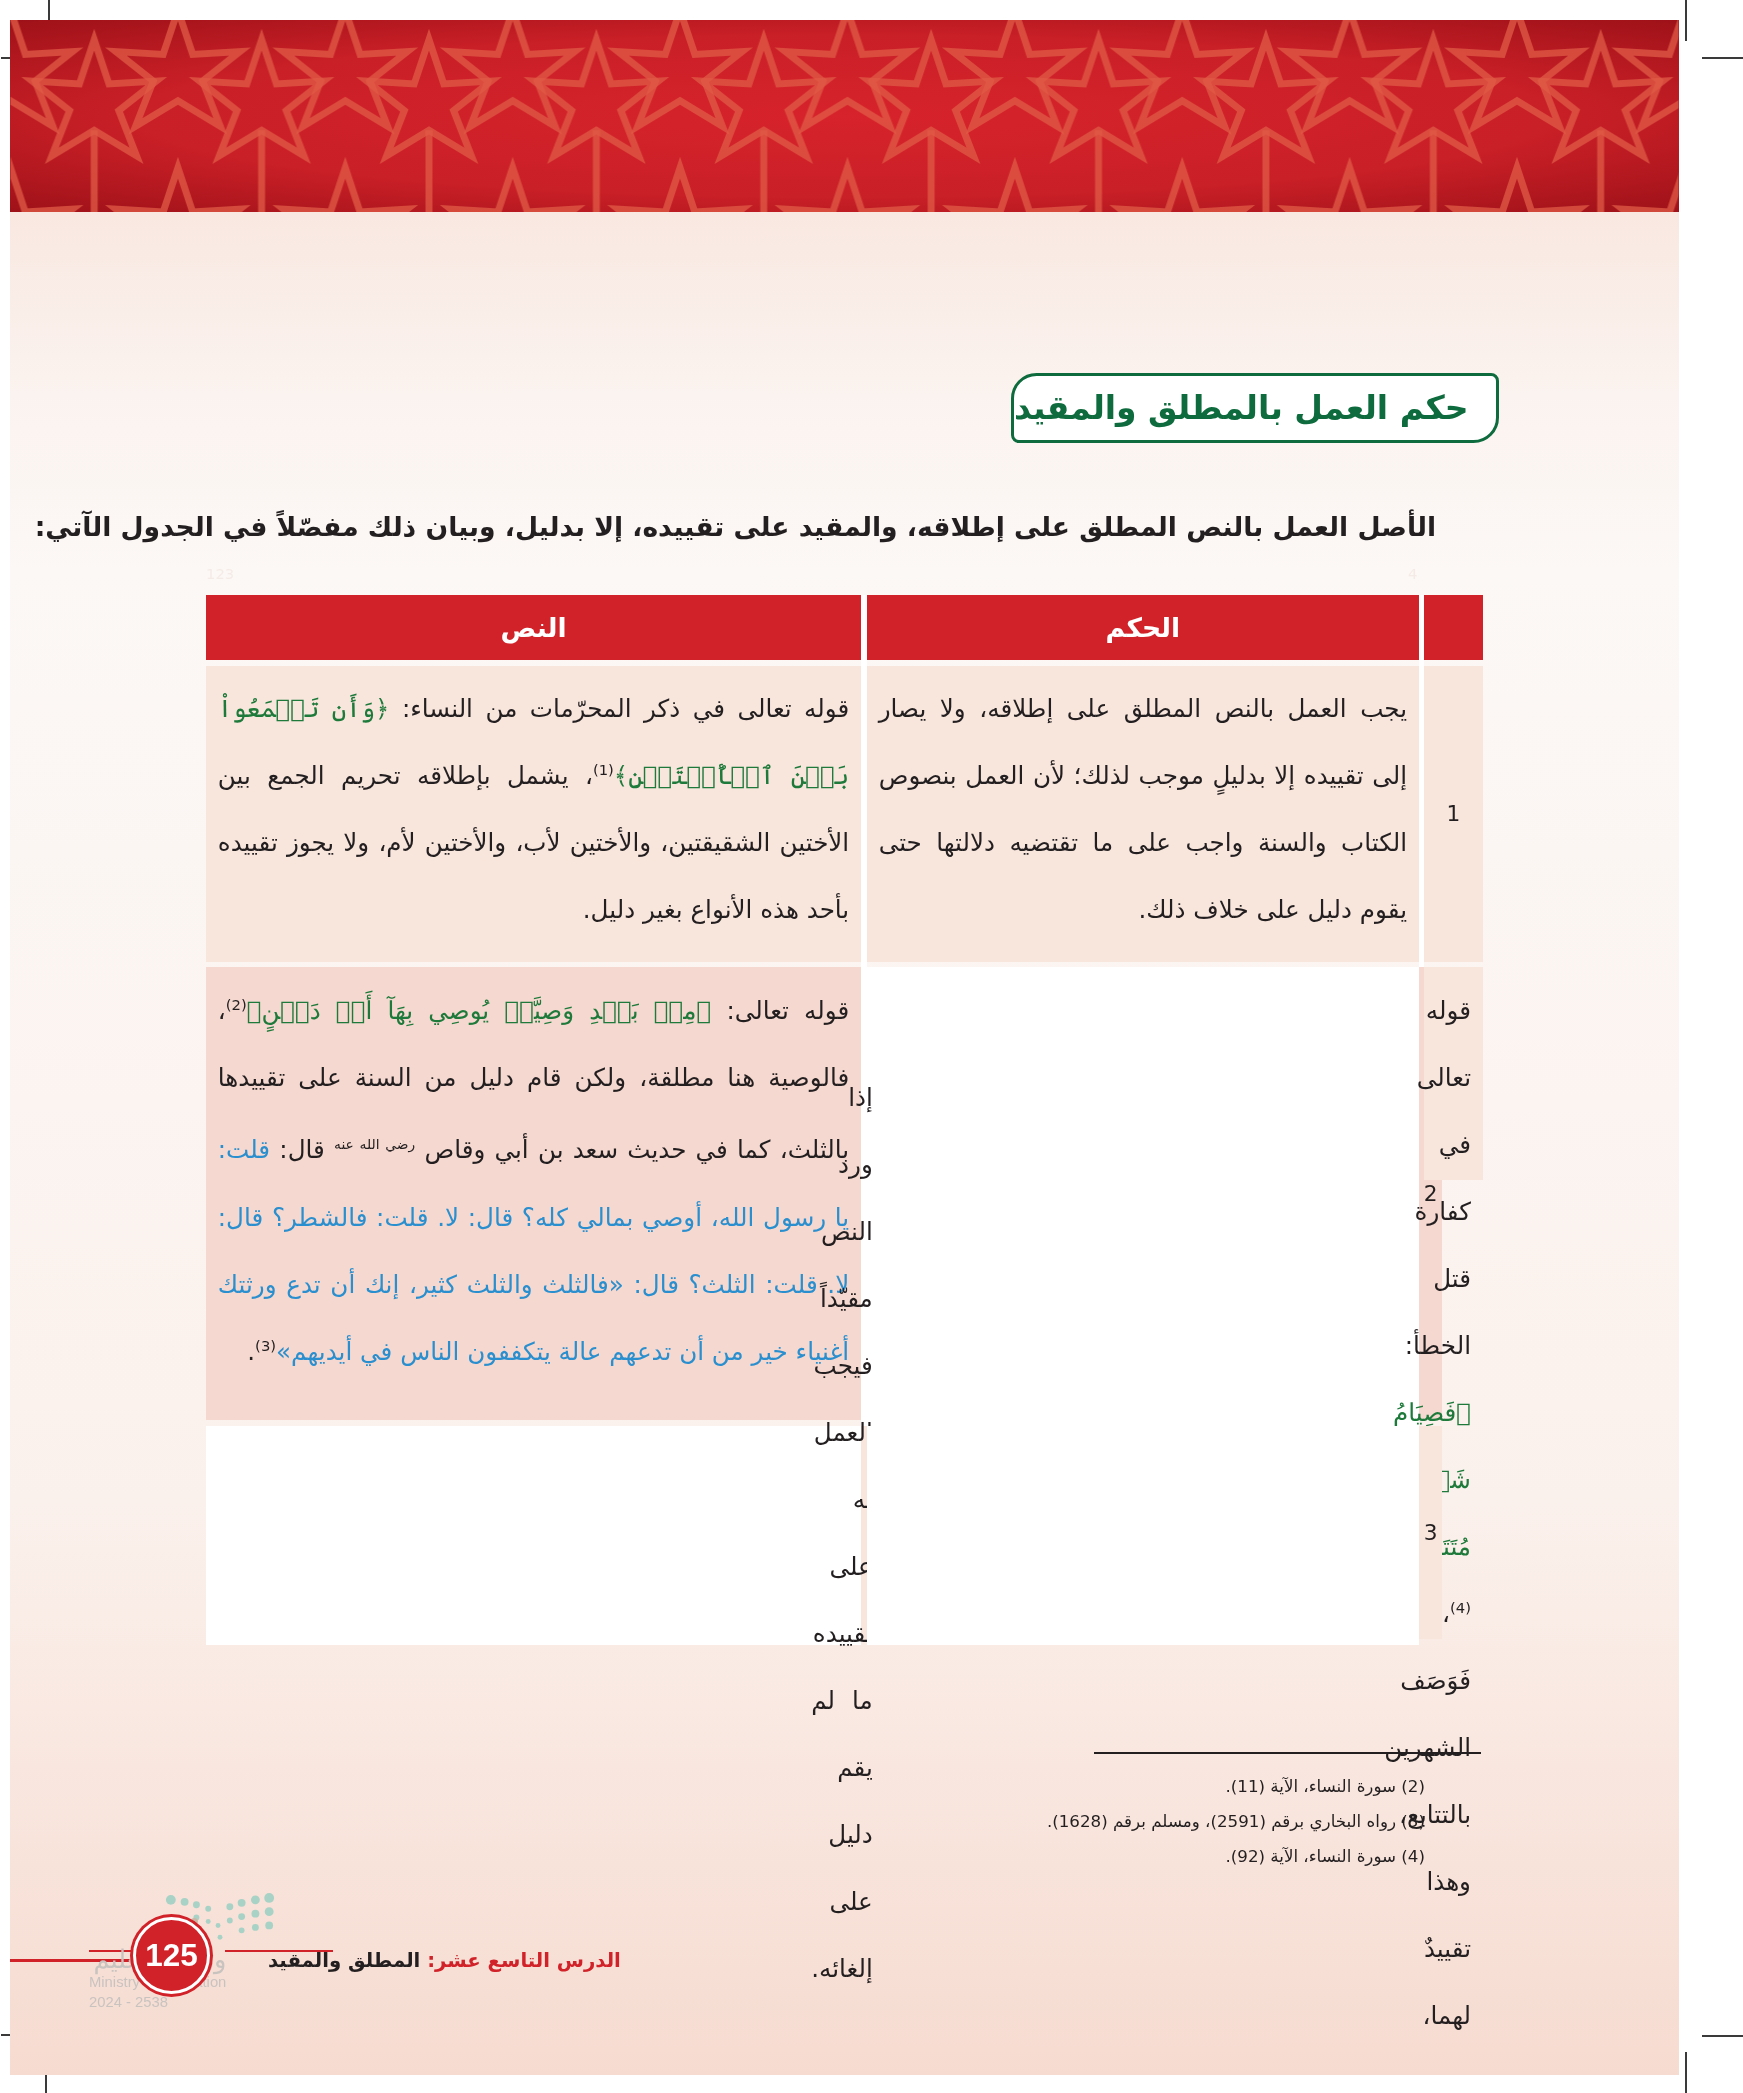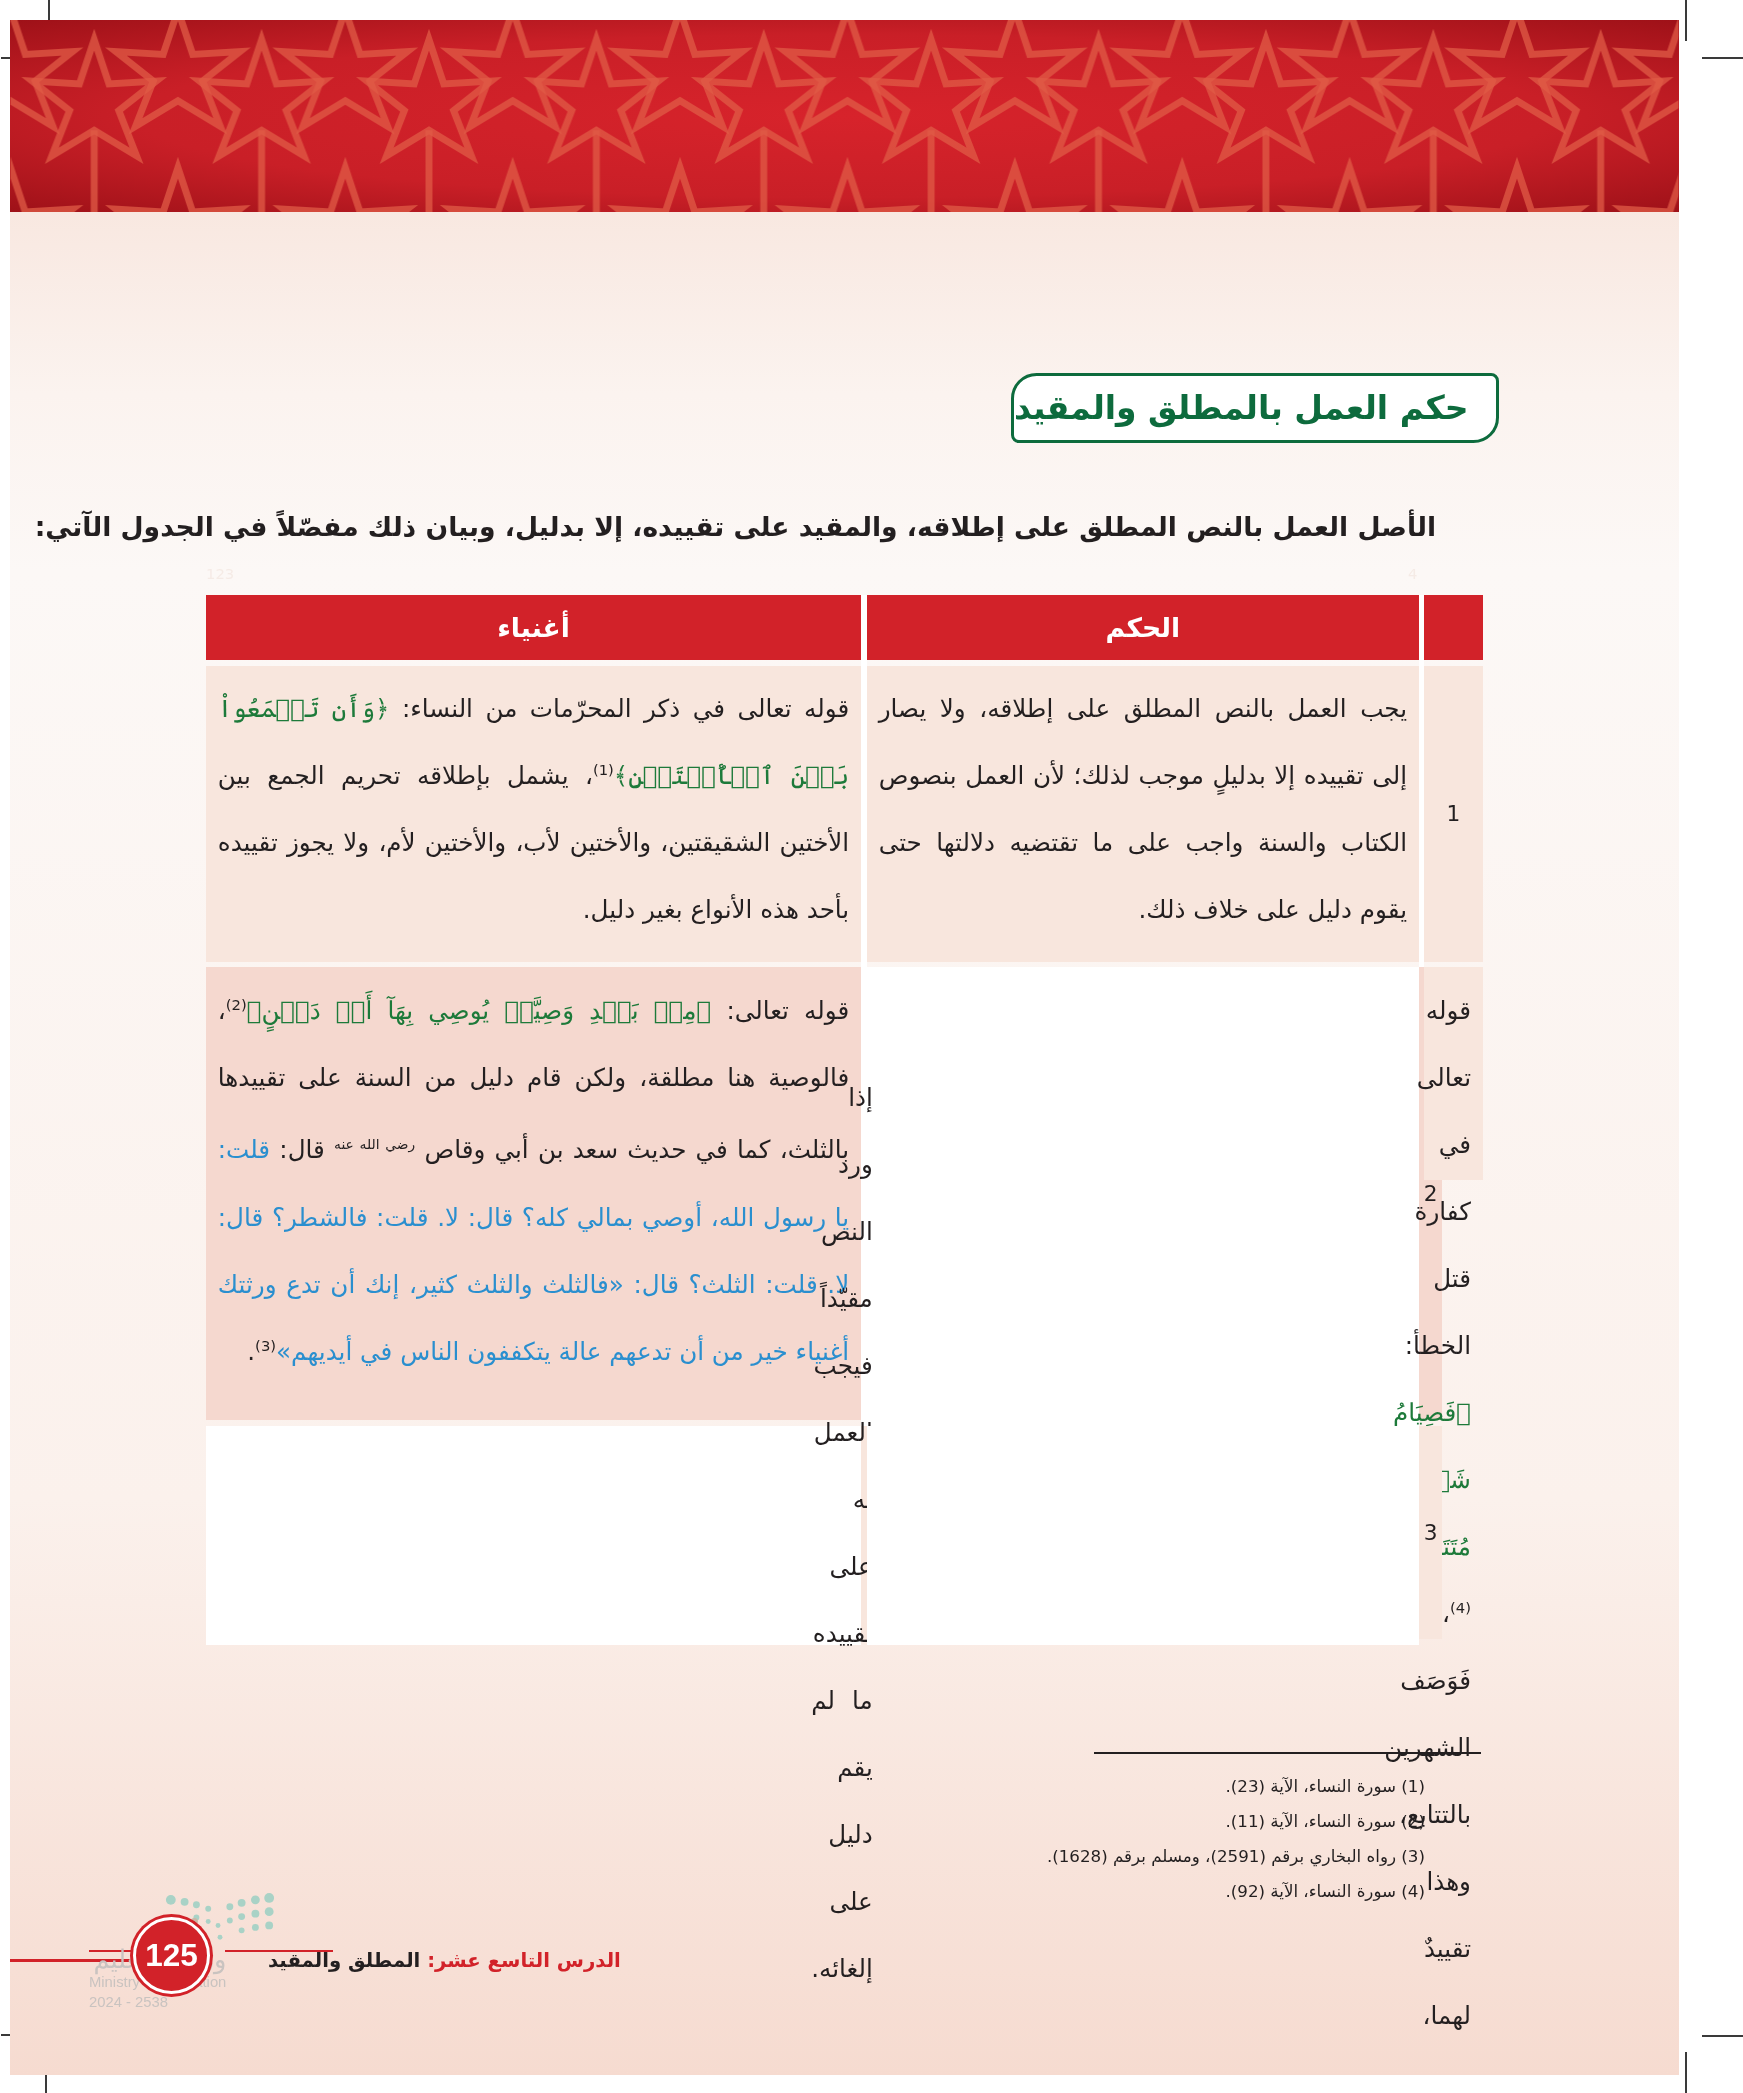--- a/index.html
+++ b/index.html
@@ -118,21 +118,21 @@
   <div class="section-title">
     <span>حكم العمل بالمطلق والمقيد</span>
   </div>
 
   <div class="intro">الأصل العمل بالنص المطلق على إطلاقه، والمقيد على تقييده، إلا بدليل، وبيان ذلك مفصّلاً في الجدول الآتي:</div>
   <div class="ghost" style="left:196px;top:545px;">123</div>
   <div class="ghost" style="left:1398px;top:545px;">4</div>
 
   <div class="table" style="left:196px;top:575px;">
 
-    <div class="hcell">أغنياء</div>
+    <div class="hcell">النص</div>
     <div class="gap"></div>
     <div class="hcell">الحكم</div>
     <div class="gap"></div>
     <div class="hcell"></div>
 
     <div class="cell row-light" style="height:296px;">
       <span>قوله تعالى في ذكر المحرّمات من النساء: </span><span class="quran">﴿وَأَن تَجۡمَعُواْ بَيۡنَ ٱلۡأُخۡتَيۡنِ﴾</span><span class="sup">(1)</span><span>، يشمل بإطلاقه تحريم الجمع بين الأختين الشقيقتين، والأختين لأب، والأختين لأم، ولا يجوز تقييده بأحد هذه الأنواع بغير دليل.</span>
     </div>
     <div class="gap"></div>
     <div class="cell row-light" style="height:296px;">يجب العمل بالنص المطلق على إطلاقه، ولا يصار إلى تقييده إلا بدليلٍ موجب لذلك؛ لأن العمل بنصوص الكتاب والسنة واجب على ما تقتضيه دلالتها حتى يقوم دليل على خلاف ذلك.</div>
@@ -150,21 +150,20 @@
       <span>قوله تعالى في كفارة قتل الخطأ: </span><span class="quran">﴿فَصِيَامُ شَهۡرَيۡنِ مُتَتَابِعَيۡنِ﴾</span><span class="sup">(4)</span><span>، فَوَصَف الشهرين بالتتابع، وهذا تقييدٌ لهما، فوجب صيامهما بهذا الوصف.</span>
     </div>
     <div class="gap"></div>
     <div class="cell row-light" style="height:213px;display:flex;align-items:center;">إذا ورد النص مقيّداً فيجب العمل به على تقييده ما لم يقم دليل على إلغائه.</div>
     <div class="gap"></div>
     <div class="cell row-light num" style="height:213px;">3</div>
   </div>
 
   <div class="fn-rule" style="left:1084px;top:1732px;"></div>
   <div class="footnotes" style="top:1749px;">
-    <div class="footnote">(1) سورة النساء، الآية (23).</div>
     <div class="footnote">(2) سورة النساء، الآية (11).</div>
     <div class="footnote">(3) رواه البخاري برقم (2591)، ومسلم برقم (1628).</div>
     <div class="footnote">(4) سورة النساء، الآية (92).</div>
   </div>
 
   <svg class="dots" width="118" height="59" style="left:151px;top:1872px;" viewBox="0 0 120 60">
     <g fill="#a9d2c6">
       <circle cx="10" cy="8" r="5"></circle>
         <circle cx="24" cy="10" r="4"></circle>
         <circle cx="36" cy="13" r="3.5"></circle>

